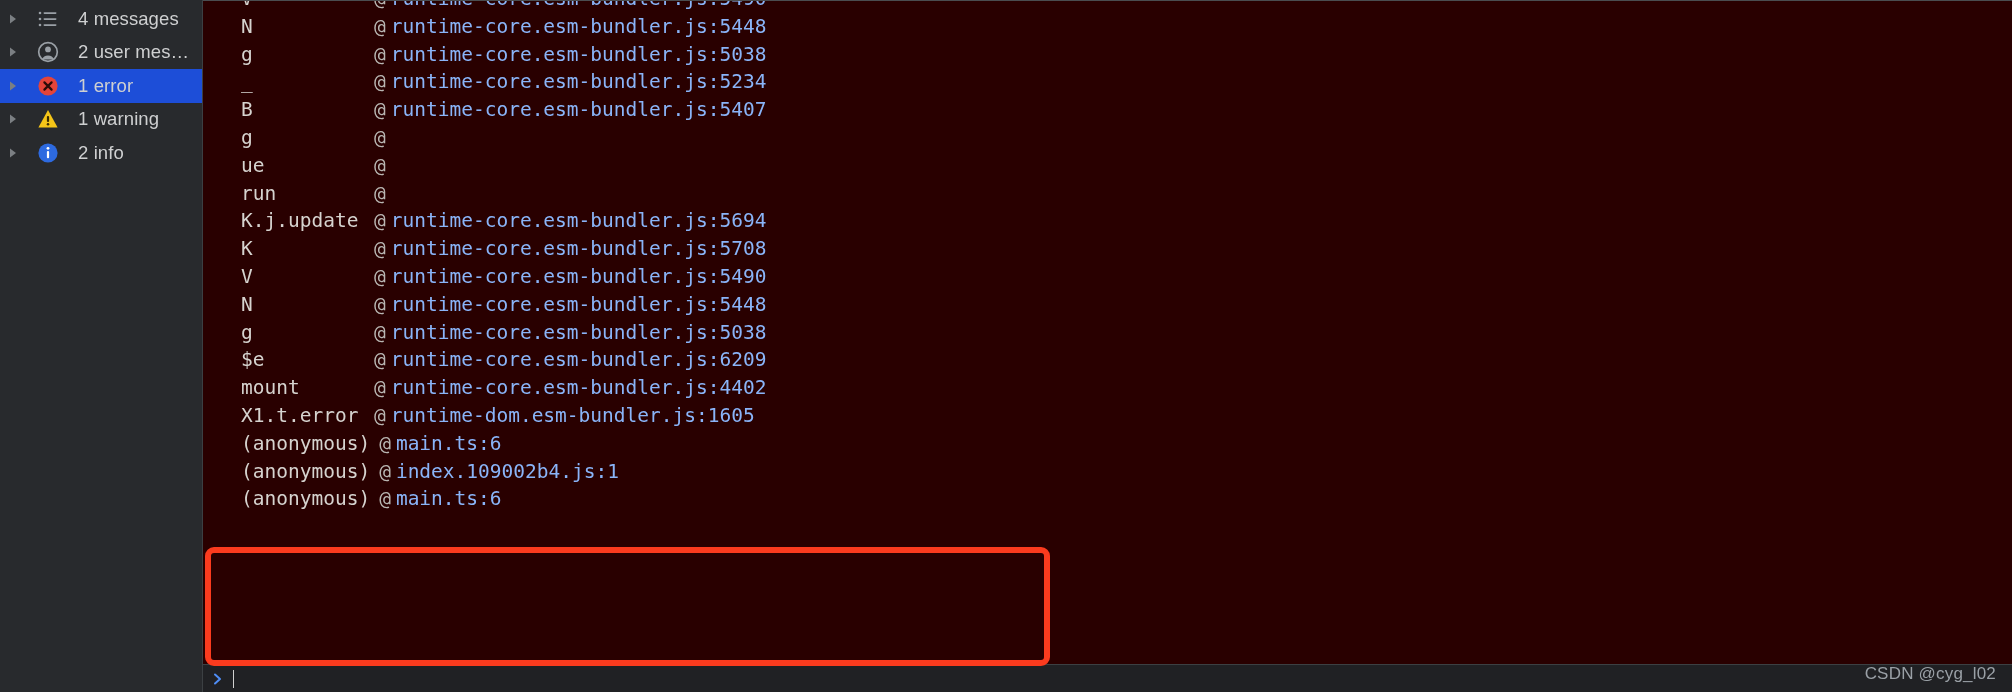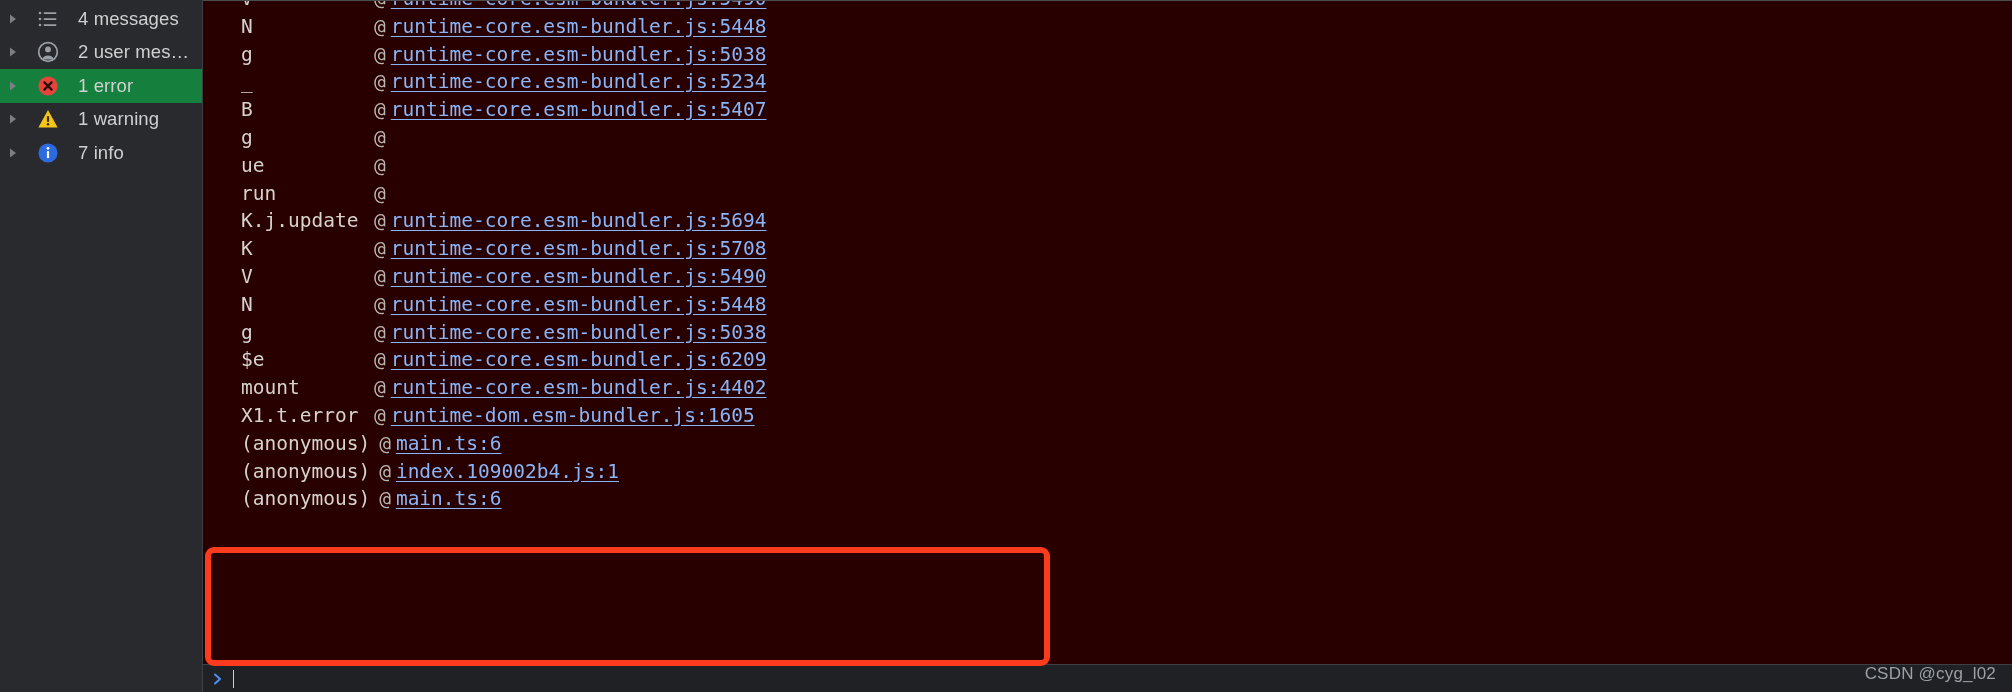--- a/index.html
+++ b/index.html
@@ -30,21 +30,21 @@
   }
   .sb-row {
     display: flex;
     align-items: center;
     height: 33.5px;
     padding-left: 4px;
     cursor: default;
     user-select: none;
     gap: 11px;
   }
-  .sb-row.selected { background: #15803d; }
+  .sb-row.selected { background: #1d4ed8; }
   .sb-arrow {
     width: 17px;
     flex: 0 0 17px;
     display: flex;
     align-items: center;
     justify-content: center;
   }
   .sb-arrow svg { display:block; }
   .sb-icon {
     width: 32px;
@@ -92,21 +92,20 @@
     color: #d6d3cf;
     flex: 0 0 auto;
   }
   .st-at {
     color: #b9b6b2;
     margin-right: 5px;
     flex: 0 0 auto;
   }
   .st-link {
     color: #8ab4f8;
-    text-decoration: underline;
     text-underline-offset: 3px;
     cursor: pointer;
     flex: 0 0 auto;
   }
   
   .st-row.tight { }
   .st-row.tight .st-fn { min-width: 0; margin-right: 9px; }
 
   
   #redbox {
@@ -241,21 +240,21 @@
             <path d="M2 1.5 L8 6 L2 10.5 Z" fill="#7b7f83"></path>
           </svg>
         </span>
         <span class="sb-icon">
           <svg width="22" height="22" viewBox="0 0 22 22">
             <circle cx="11" cy="11" r="9.6" fill="#2d6ae0"></circle>
             <circle cx="11" cy="6.3" r="1.4" fill="#fff"></circle>
             <rect x="9.9" y="9" width="2.2" height="7.2" rx="1" fill="#fff"></rect>
           </svg>
         </span>
-        <span class="sb-label">7 info</span>
+        <span class="sb-label">2 info</span>
       </div>
     </div>
 
   <div id="console">
 
     <div id="stack">
 
     <div class="st-row" style="margin-top: -14px;">
           <span class="st-fn">V</span>
           <span class="st-at">@</span>

